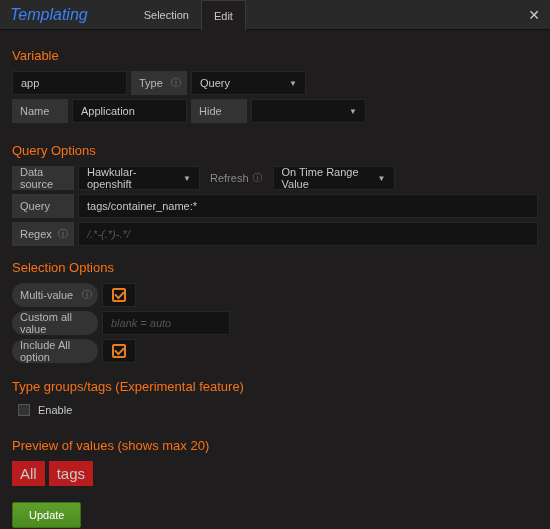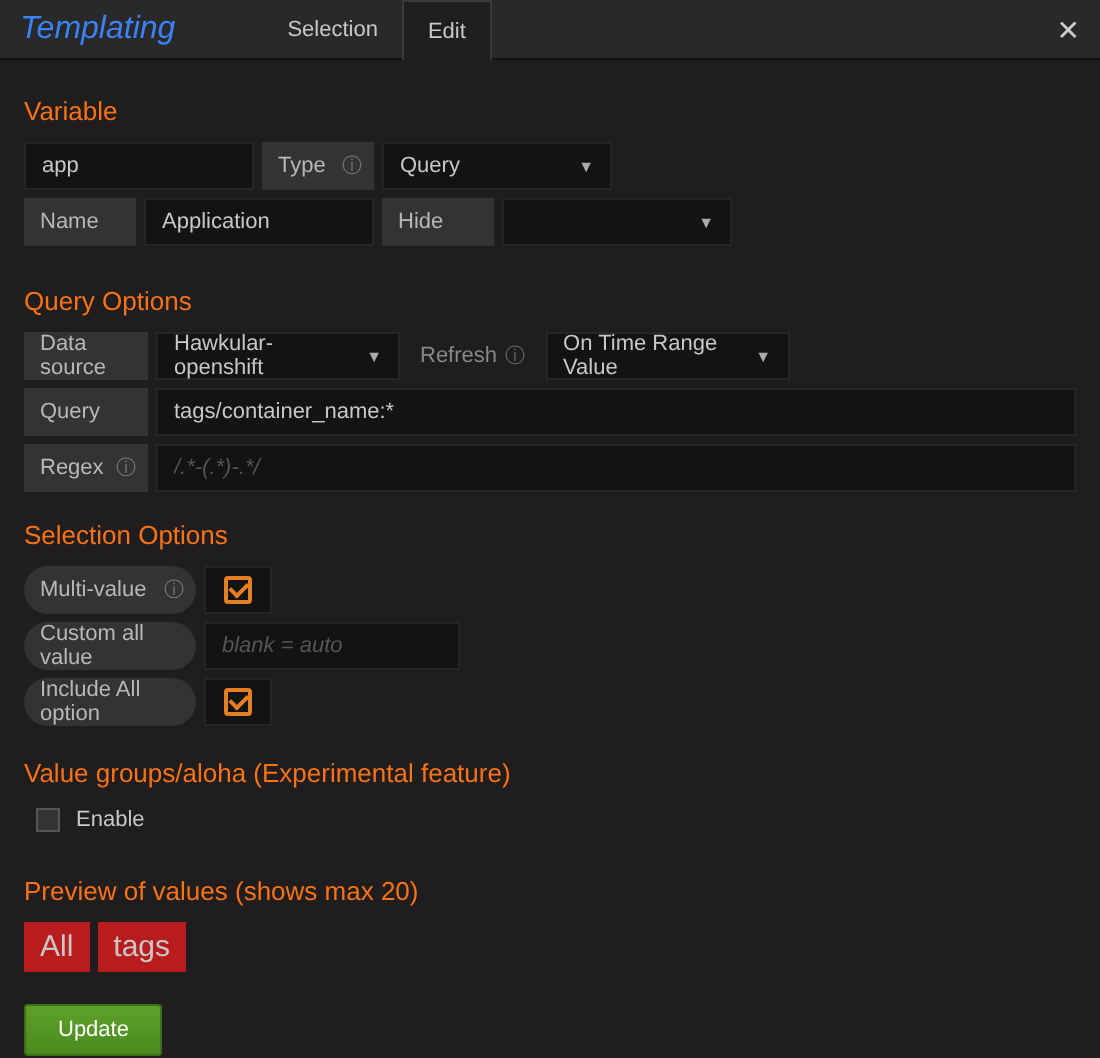--- a/index.html
+++ b/index.html
@@ -263,21 +263,21 @@
     <input class="input" style="width: 128px;" placeholder="blank = auto">
   </div>
   <div class="row">
     <div class="label w80">Include All option</div>
     <div class="checkbox-cell">
       <span class="check-icon"></span>
     </div>
   </div>
 
   
-  <div class="section-title" style="margin-top:16px">Value groups/aloha (Experimental feature)</div>
+  <div class="section-title" style="margin-top:16px">Type groups/tags (Experimental feature)</div>
   <div class="enable-row">
     <span class="small-checkbox"></span>
     <span>Enable</span>
   </div>
 
   
   <div class="section-title" style="margin-top:16px">Preview of values (shows max 20)</div>
   <div class="badges">
     <span class="badge">All</span>
     <span class="badge">tags</span>

